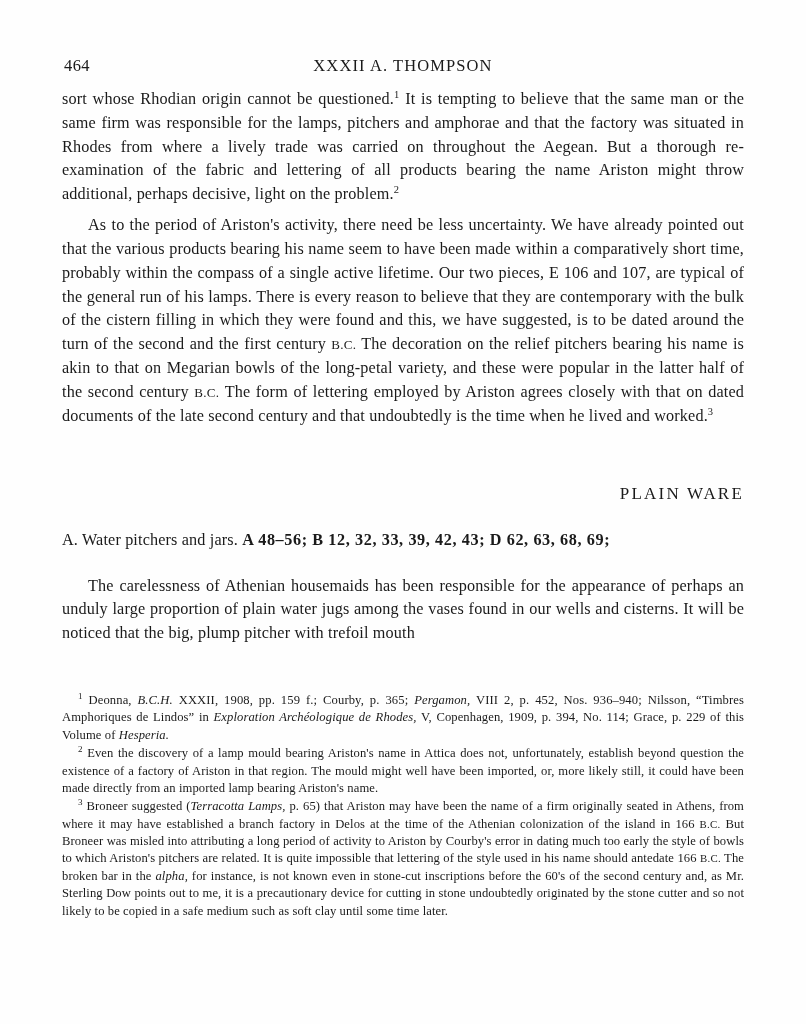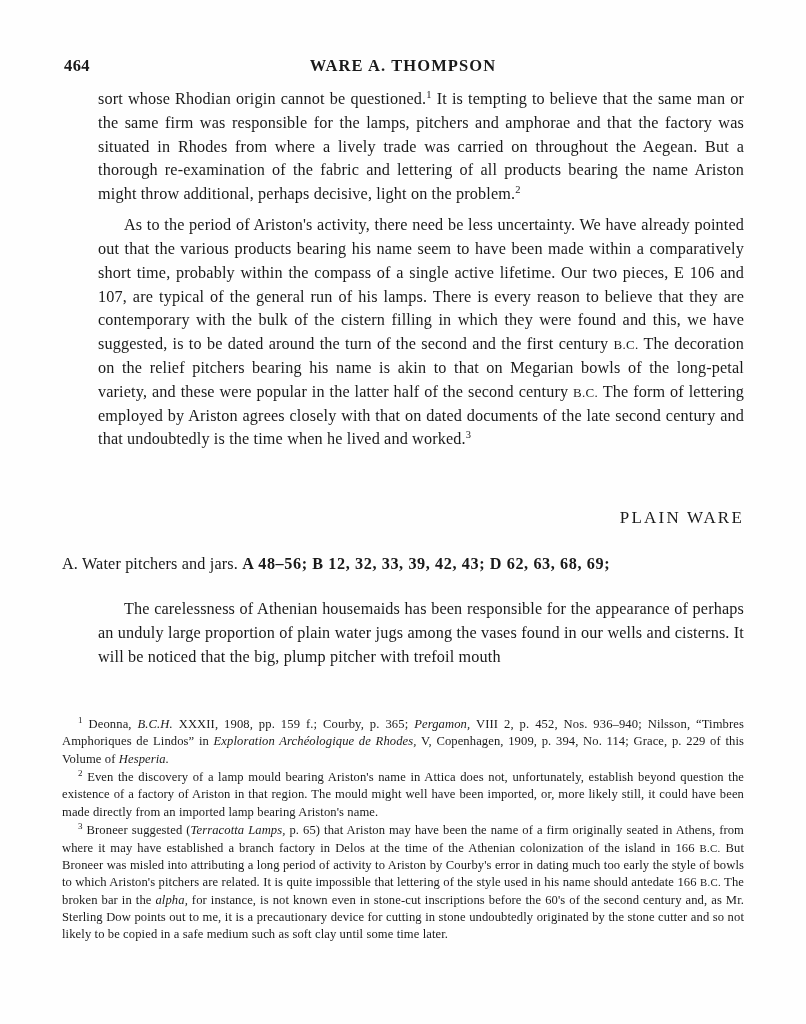--- a/index.html
+++ b/index.html
@@ -19,42 +19,40 @@
     width: 806px;
     height: 1024px;
     box-sizing: border-box;
     padding: 48px 62px 18px 62px;
     background: #fefefe;
   }
   .header {
     position: relative;
     height: 34px;
     margin-bottom: 6px;
-    font-weight: bold;
   }
   .folio {
     position: absolute;
     left: 2px;
     top: 8px;
     font-size: 16.5px;
     letter-spacing: 0.4px;
   }
   .running-title {
     text-align: center;
     font-size: 16.5px;
     letter-spacing: 1.1px;
     padding-top: 8px;
   }
   .body-text {
     font-size: 16.2px;
     line-height: 1.47;
     text-align: justify;
     text-justify: inter-word;
     letter-spacing: 0.15px;
-    margin-left: 36px;
   }
   .body-text p {
     margin: 0;
   }
   .body-text p.indent {
     text-indent: 26px;
   }
   .para-gap {
     height: 7px;
   }
@@ -122,21 +120,21 @@
     letter-spacing: 0.3px;
   }
 </style>
 </head>
 <body>
 
 <div class="page">
 
   <div class="header">
     <div class="folio">464</div>
-    <div class="running-title">WARE A. THOMPSON</div>
+    <div class="running-title">XXXII A. THOMPSON</div>
   </div>
 
   <div class="body-text">
 
     <p><span>sort whose Rhodian origin cannot be questioned.</span><sup>1</sup><span> It is tempting to believe that the same man or the same firm was responsible for the lamps, pitchers and amphorae and that the factory was situated in Rhodes from where a lively trade was carried on throughout the Aegean. But a thorough re-examination of the fabric and lettering of all products bearing the name Ariston might throw additional, perhaps decisive, light on the problem.</span><sup>2</sup></p>
 
     <div class="para-gap"></div>
 
     <p class="indent"><span>As to the period of Ariston's activity, there need be less uncertainty. We have already pointed out that the various products bearing his name seem to have been made within a comparatively short time, probably within the compass of a single active lifetime. Our two pieces, </span><span class="bold">E 106</span><span> and </span><span class="bold">107</span><span>, are typical of the general run of his lamps. There is every reason to believe that they are contemporary with the bulk of the cistern filling in which they were found and this, we have suggested, is to be dated around the turn of the second and the first century </span><span class="sc">B.C.</span><span> The decoration on the relief pitchers bearing his name is akin to that on Megarian bowls of the long-petal variety, and these were popular in the latter half of the second century </span><span class="sc">B.C.</span><span> The form of lettering employed by Ariston agrees closely with that on dated documents of the late second century and that undoubtedly is the time when he lived and worked.</span><sup>3</sup></p>
 

